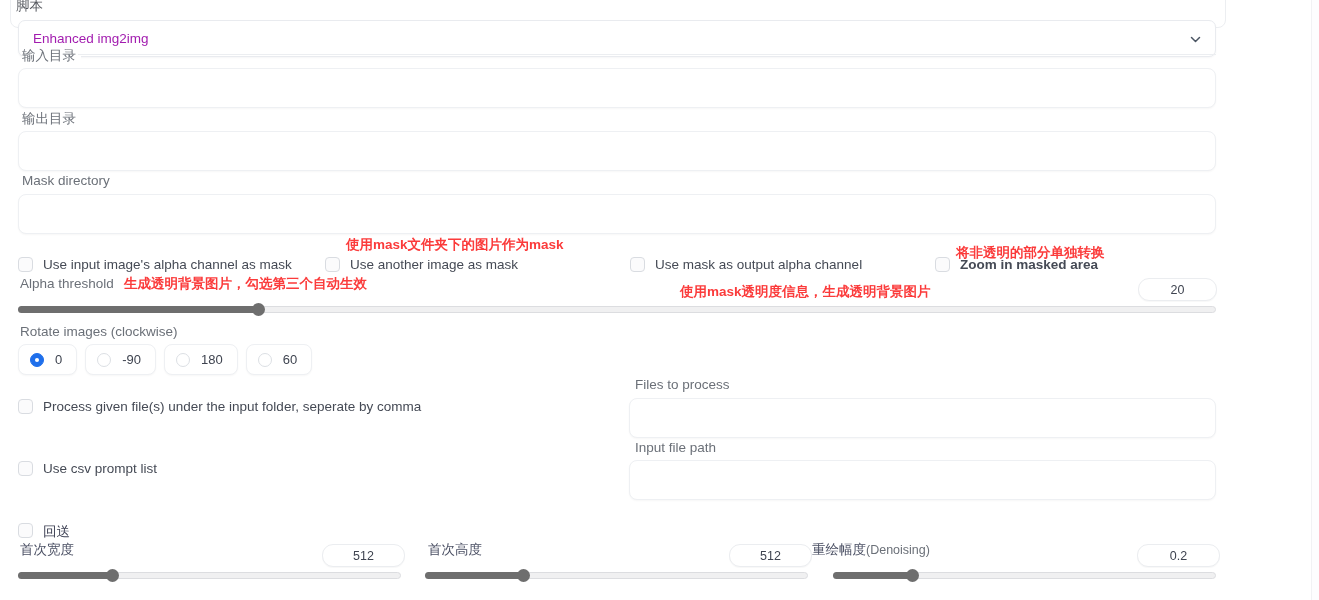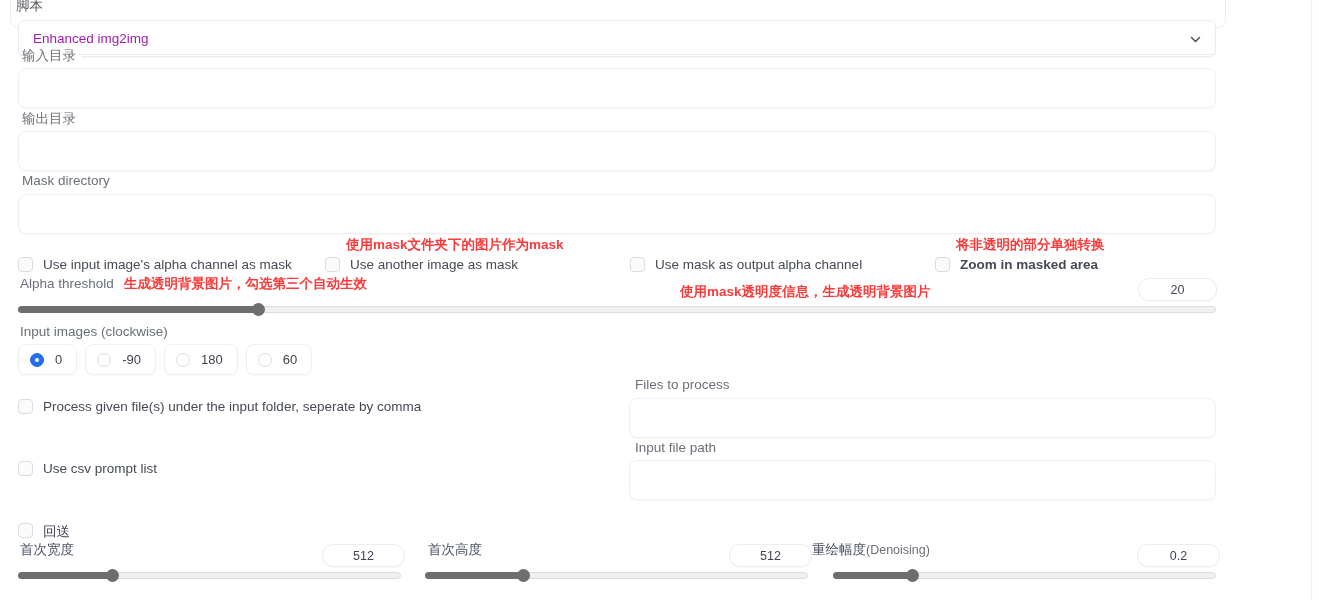--- a/index.html
+++ b/index.html
@@ -229,21 +229,21 @@
     <div class="label-rule" style="left:78px; top:54px; width:1138px;"></div>
     <div class="textbox" style="left:18px; top:68px; width:1198px; height:40px;"></div>
 
     <div class="field-label" style="left:22px; top:110px;">输出目录</div>
     <div class="textbox" style="left:18px; top:131px; width:1198px; height:40px;"></div>
 
     <div class="field-label" style="left:22px; top:173px;">Mask directory</div>
     <div class="textbox" style="left:18px; top:194px; width:1198px; height:40px;"></div>
 
     <div class="annot" style="left:346px; top:236px;">使用mask文件夹下的图片作为mask</div>
-    <div class="annot" style="left:956px; top:236px;">将非透明的部分单独转换</div>
+    <div class="annot" style="left:956px; top:244px;">将非透明的部分单独转换</div>
 
     <div class="cbox-row" style="left:18px; top:257px;">
       <span class="cbox"></span>
       <span class="cbox-label">Use input image's alpha channel as mask</span>
     </div>
     <div class="cbox-row" style="left:325px; top:257px;">
       <span class="cbox"></span>
       <span class="cbox-label">Use another image as mask</span>
     </div>
     <div class="cbox-row" style="left:630px; top:257px;">
@@ -258,21 +258,21 @@
     <div class="slider-label" style="left:20px; top:276px;">Alpha threshold</div>
     <div class="annot" style="left:124px; top:275px;">生成透明背景图片，勾选第三个自动生效</div>
     <div class="annot" style="left:680px; top:283px;">使用mask透明度信息，生成透明背景图片</div>
     <div class="numbox" style="left:1138px; top:278px; width:79px;">20</div>
     <div class="slider" id="alpha-slider" style="left:18px; top:304px; width:1198px;">
       <div class="track"></div>
       <div class="fill" style="width: 239.6px;"></div>
       <div class="thumb" style="left: 239.6px;"></div>
     </div>
 
-    <div class="field-label" style="left:20px; top:324px;">Input images (clockwise)</div>
+    <div class="field-label" style="left:20px; top:324px;">Rotate images (clockwise)</div>
     <div class="radio-group" id="rotate-group" style="left:18px; top:344px;">
         <div class="radio-pill selected">
           <span class="radio-dot"></span>
           <span class="radio-text">0</span>
         </div>
         <div class="radio-pill">
           <span class="radio-dot"></span>
           <span class="radio-text">-90</span>
         </div>
         <div class="radio-pill">

